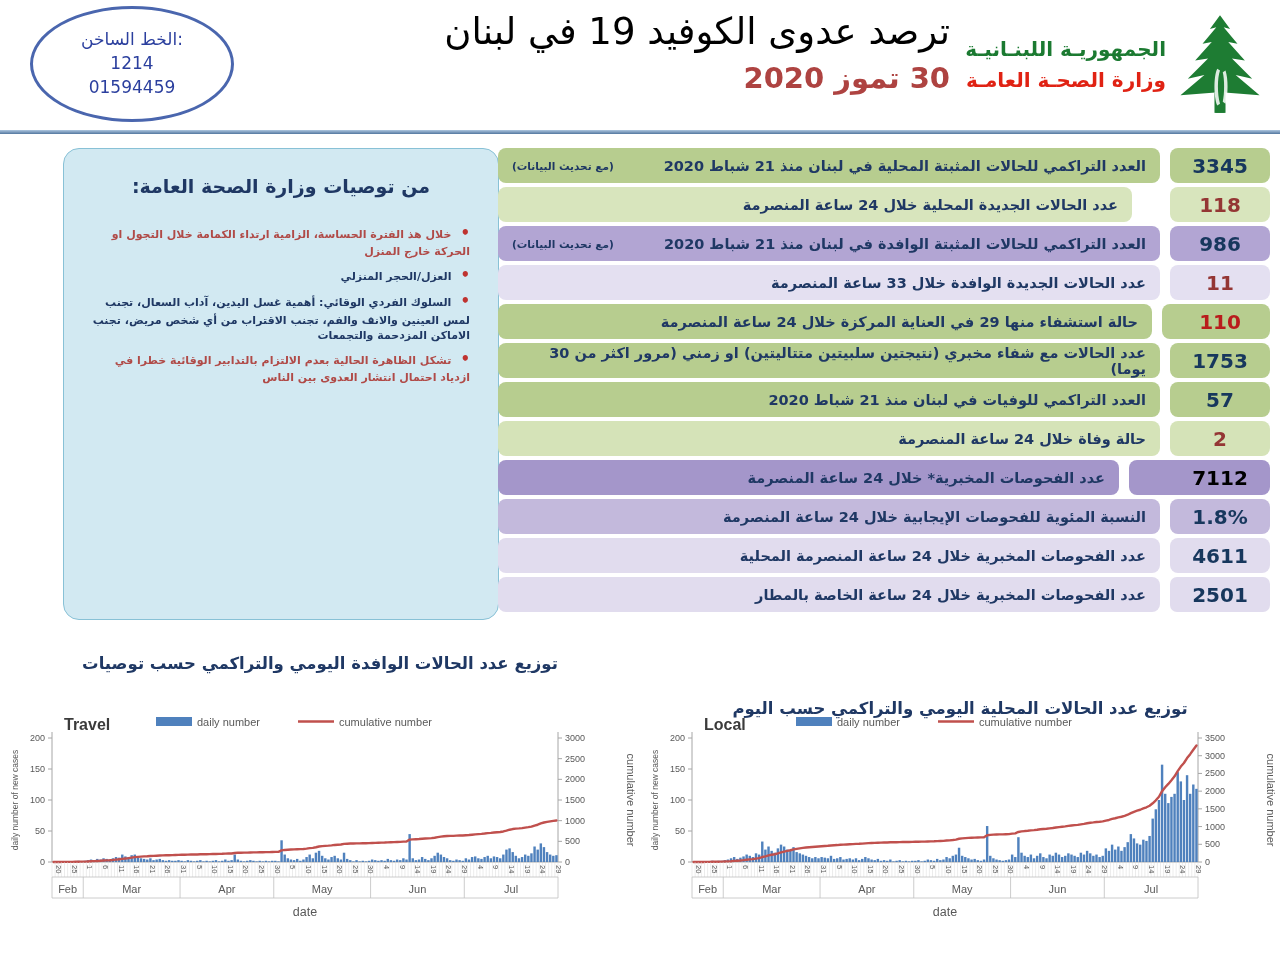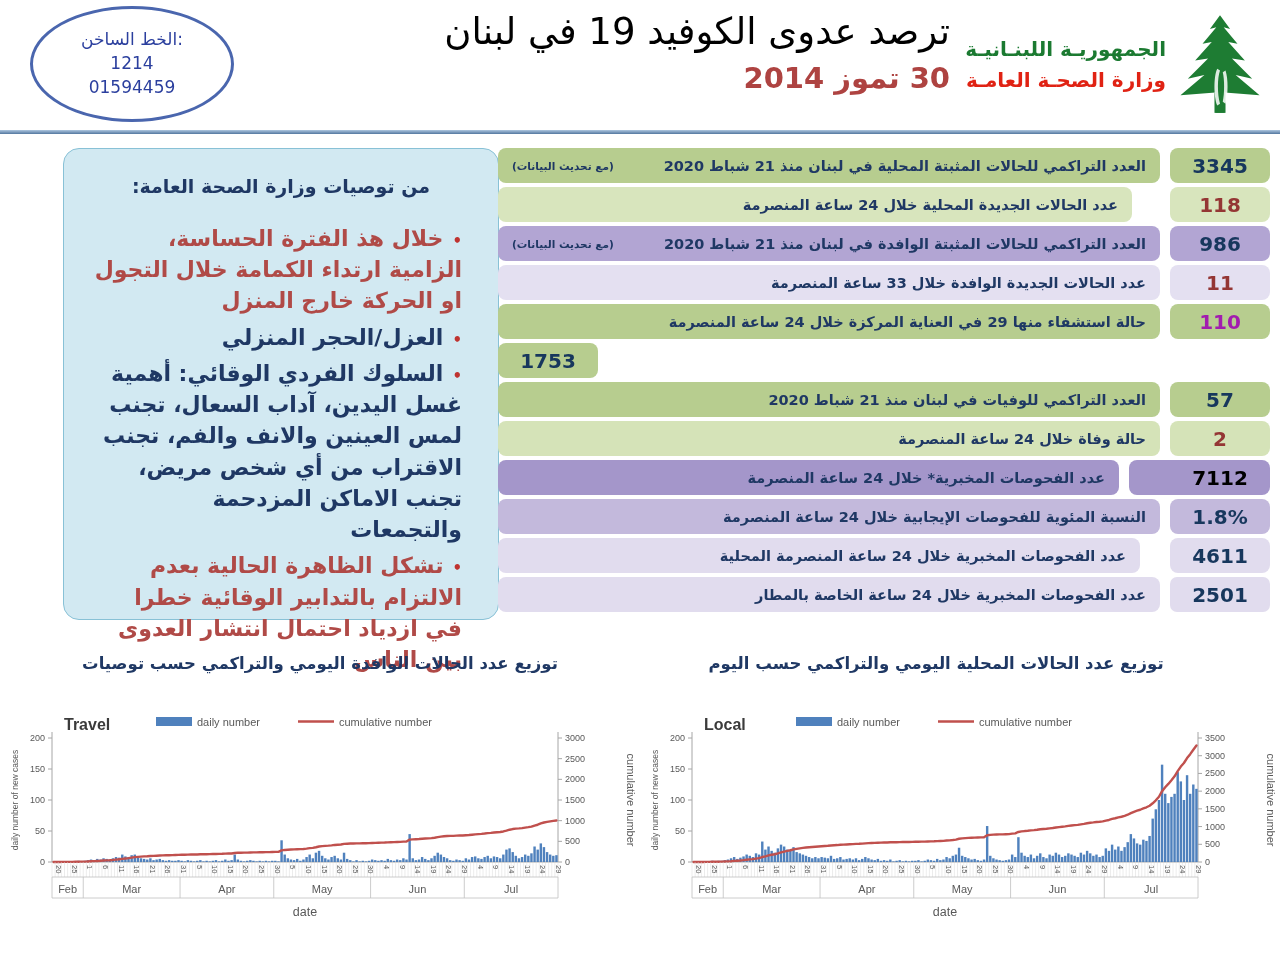--- a/index.html
+++ b/index.html
@@ -17,58 +17,58 @@
   .ministry-text{text-align:right;line-height:1.55;font-weight:bold;font-size:20px;}
   .ministry-l1{color:#1b7a31;}
   .ministry-l2{color:#e02213;}
   .header-rule{position:absolute;left:0;top:130px;width:1280px;height:4px;
                background:linear-gradient(#aec7e0,#53779f);}
   
   .reco-box{position:absolute;left:63px;top:148px;width:436px;height:472px;box-sizing:border-box;
             background:#d2e9f2;border:1px solid #88c1d6;border-radius:16px;
             padding:26px 22px;direction:rtl;}
   .reco-head{color:#1f3864;font-weight:bold;font-size:19px;text-align:center;margin:0 0 26px 0;}
-  .reco-list{list-style:none;margin:8px;padding:0 6px 0 0;font-size:22px;font-weight:bold;line-height:1.42;}
+  .reco-list{list-style:none;margin:0;padding:0 6px 0 0;font-size:11px;font-weight:bold;line-height:1.42;}
   .reco-list li{margin-bottom:5px;}
   .reco-list li::before{content:"\2022";color:#bf3330;margin-left:9px;font-size:15px;}
   .reco-red{color:#b04a47;}
   .reco-blue{color:#1f3864;}
   
   .stats{position:absolute;left:498px;top:148px;width:772px;display:flex;flex-direction:column;gap:4px;}
   .srow{display:flex;gap:10px;height:35px;}
   .cell{border-radius:8px;}
   .lblcell{flex:1;display:flex;direction:rtl;justify-content:space-between;align-items:center;
            padding:0 14px;color:#1f3864;font-weight:bold;font-size:14.5px;}
   .lblcell .note{font-size:10.5px;margin-right:8px;white-space:nowrap;}
   .valcell{width:100px;display:flex;align-items:center;justify-content:center;
            font-size:20px;font-weight:bold;direction:ltr;}
   
   .chart-sec-title{position:absolute;top:654px;width:600px;text-align:center;direction:rtl;
                    color:#1f3864;font-weight:bold;font-size:16.5px;}
   .cst-left{left:20px;}
-  .cst-right{left:636px;}
+  .cst-right{left:660px;margin-top:45px;}
   .chartbox{position:absolute;top:706px;width:630px;height:244px;}
   .cb-left{left:6px;}
   .cb-right{left:646px;}
   svg text{font-family:"Liberation Sans",sans-serif;}
 </style>
 </head>
 <body>
 
 <div class="page">
 
   <div class="hotline">
     <span>الخط الساخن:</span>
     <span>1214</span>
     <span>01594459</span>
   </div>
 
   <div class="title-block">
     <div class="main-title" dir="rtl">ترصد عدوى الكوفيد 19 في لبنان</div>
-    <div class="date-line" dir="rtl">30 تموز 2014</div>
+    <div class="date-line" dir="rtl">30 تموز 2020</div>
   </div>
 
   <div class="ministry">
     <div class="ministry-text">
       <div class="ministry-l1">الجمهوريـة اللبنـانيـة</div>
       <div class="ministry-l2">وزارة الصحـة العامـة</div>
     </div>
     <svg width="92" height="106" viewBox="0 0 100 112">
       <polygon fill="#1e7c33" points="50,2 61,17 54,15 69,33 59,31 77,51 63,49 85,71 67,67 93,89 55,86 55,108 45,108 45,86 7,89 33,67 15,71 37,49 23,51 41,31 31,33 46,15 39,17"></polygon>
       <path fill="#1e7c33" d="M44,86 h12 v22 h-12 z"></path>
@@ -113,23 +113,26 @@
       <div class="srow">
         <div class="cell lblcell" style="background: rgb(228, 224, 241);">
           <span>عدد الحالات الجديدة  الوافدة خلال 33 ساعة المنصرمة</span>
         </div>
         <div class="cell valcell" style="background: rgb(228, 224, 241); color: rgb(148, 54, 52);">11</div>
       </div>
       <div class="srow">
         <div class="cell lblcell" style="background: rgb(183, 205, 143);">
           <span>حالة استشفاء منها  29 في العناية المركزة خلال 24 ساعة المنصرمة</span>
         </div>
-        <div class="cell valcell" style="background: rgb(183, 205, 143); color: #a21caf;">110</div>
-      </div>
-      <div class="srow">
+        <div class="cell valcell" style="background: rgb(183, 205, 143); color: #b91c1c; padding-left: 8px;">110</div>
+      </div>
+      <div class="srow">
+        <div class="cell lblcell" style="background: rgb(183, 205, 143);">
+          <span>عدد الحالات مع شفاء مخبري (نتيجتين سلبيتين متتاليتين) او زمني (مرور اكثر من 30 يوما)</span>
+        </div>
         <div class="cell valcell" style="background: rgb(183, 205, 143); color: rgb(23, 55, 93);">1753</div>
       </div>
       <div class="srow">
         <div class="cell lblcell" style="background: rgb(183, 205, 143);">
           <span>العدد التراكمي للوفيات في لبنان منذ 21 شباط  2020</span>
         </div>
         <div class="cell valcell" style="background: rgb(183, 205, 143); color: rgb(23, 55, 93);">57</div>
       </div>
       <div class="srow">
         <div class="cell lblcell" style="background: rgb(213, 227, 184);">
@@ -146,21 +149,21 @@
       <div class="srow">
         <div class="cell lblcell" style="background: rgb(195, 185, 220);">
           <span>النسبة المئوية للفحوصات الإيجابية خلال 24 ساعة المنصرمة</span>
         </div>
         <div class="cell valcell" style="background: rgb(195, 185, 220); color: rgb(23, 55, 93);">1.8%</div>
       </div>
       <div class="srow">
         <div class="cell lblcell" style="background: rgb(225, 220, 238);">
           <span>عدد الفحوصات المخبرية خلال 24 ساعة المنصرمة المحلية</span>
         </div>
-        <div class="cell valcell" style="background: rgb(225, 220, 238); color: rgb(23, 55, 93); margin-left: 20px;">4611</div>
+        <div class="cell valcell" style="background: rgb(225, 220, 238); color: rgb(23, 55, 93);">4611</div>
       </div>
       <div class="srow">
         <div class="cell lblcell" style="background: rgb(225, 220, 238);">
           <span>عدد الفحوصات المخبرية خلال 24 ساعة الخاصة بالمطار</span>
         </div>
         <div class="cell valcell" style="background: rgb(225, 220, 238); color: rgb(23, 55, 93); border-radius: 7px;">2501</div>
       </div>
     </div>
 
   <div class="chart-sec-title cst-left">توزيع عدد الحالات الوافدة اليومي والتراكمي حسب توصيات</div>

